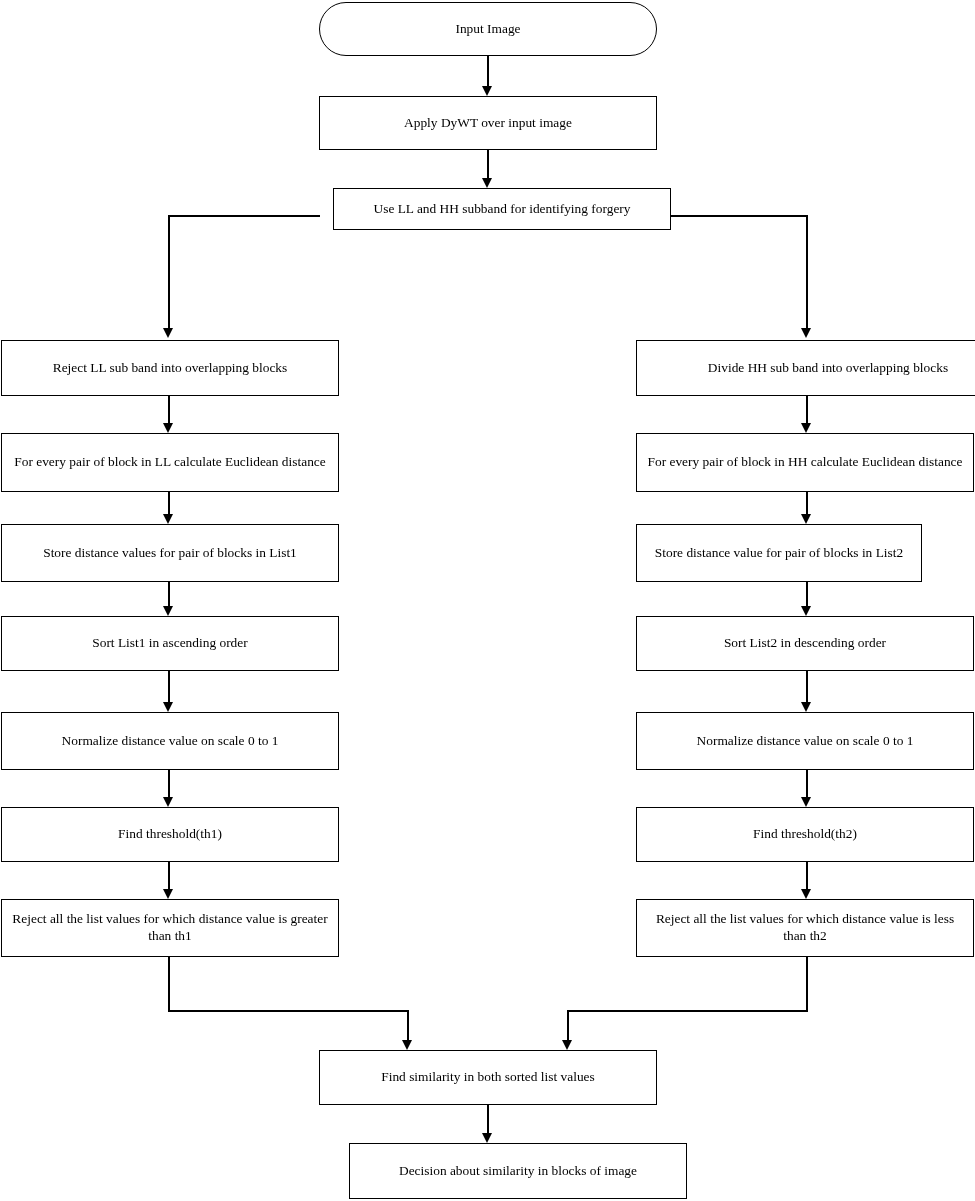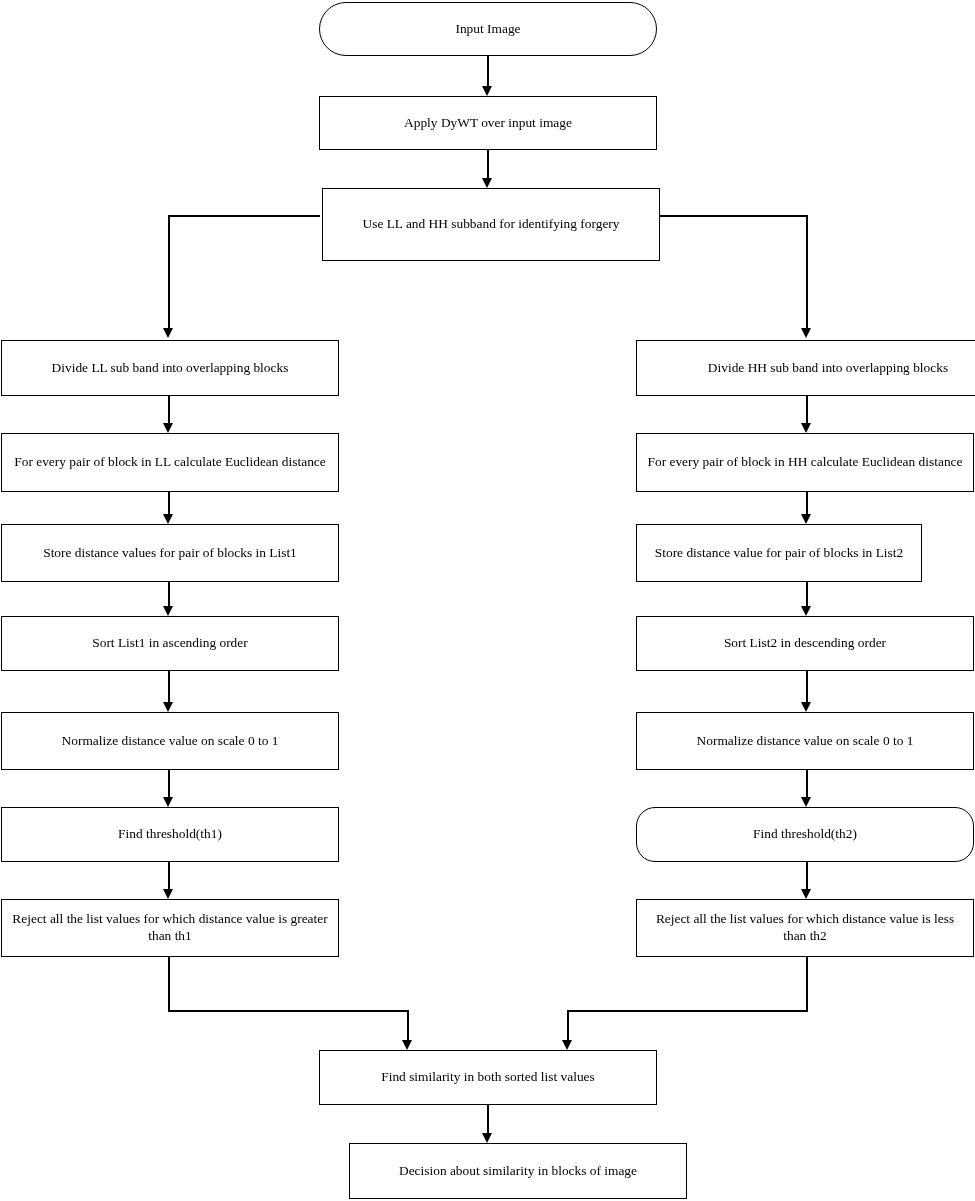--- a/index.html
+++ b/index.html
@@ -59,34 +59,34 @@
   <div class="ln v" style="left:487px;top:55px;height:31px;"></div>
   <div class="arrow" style="left:482.3px;top:86px;"></div>
 
   <div class="node" style="left:319px;top:96px;width:338px;height:54px;">
     <span class="lbl">Apply DyWT over input image</span>
   </div>
 
   <div class="ln v" style="left:487px;top:150px;height:28px;"></div>
   <div class="arrow" style="left:482.3px;top:178px;"></div>
 
-  <div class="node" style="left:322px;top:188px;width:338px;height:73px;text-align:center;">
+  <div class="node" style="left:333px;top:188px;width:338px;height:42px;text-align:center;">
     <span class="lbl">Use LL and HH subband for identifying forgery</span>
   </div>
 
   <div class="ln h" style="left:168px;top:215px;width:152px;"></div>
   <div class="ln v" style="left:168px;top:215px;height:113px;"></div>
   <div class="arrow" style="left:163.3px;top:328px;"></div>
 
   <div class="ln h" style="left:656px;top:215px;width:152px;"></div>
   <div class="ln v" style="left:806px;top:215px;height:113px;"></div>
   <div class="arrow" style="left:801.3px;top:328px;"></div>
 
   <div class="node" style="left:1px;top:340px;width:338px;height:56px;">
-    <span class="lbl">Divide LL sub band into overlapping blocks</span>
+    <span class="lbl">Reject LL sub band into overlapping blocks</span>
   </div>
   <div class="node" style="left:1px;top:433px;width:338px;height:59px;">
     <span class="lbl">For every pair of block in LL calculate Euclidean distance</span>
   </div>
   <div class="node" style="left:1px;top:524px;width:338px;height:58px;">
     <span class="lbl">Store distance values for pair of blocks in List1</span>
   </div>
   <div class="node" style="left:1px;top:616px;width:338px;height:55px;">
     <span class="lbl">Sort List1 in ascending order</span>
   </div>
@@ -126,21 +126,21 @@
   </div>
   <div class="node" style="left:636px;top:524px;width:286px;height:58px;">
     <span class="lbl">Store distance value for pair of blocks in List2</span>
   </div>
   <div class="node" style="left:636px;top:616px;width:338px;height:55px;">
     <span class="lbl">Sort List2 in descending order</span>
   </div>
   <div class="node" style="left:636px;top:712px;width:338px;height:58px;">
     <span class="lbl">Normalize distance value on scale 0 to 1</span>
   </div>
-  <div class="node" style="left:636px;top:807px;width:338px;height:55px;border-radius:19px;">
+  <div class="node" style="left:636px;top:807px;width:338px;height:55px;">
     <span class="lbl">Find threshold(th2)</span>
   </div>
   <div class="node" style="left:636px;top:899px;width:338px;height:58px;">
     <span class="lbl">Reject all the list values for which distance value is less than th2</span>
   </div>
 
   <div class="ln v" style="left:806px;top:396px;height:27px;"></div>
   <div class="arrow" style="left:801.3px;top:423px;"></div>
 
   <div class="ln v" style="left:806px;top:492px;height:22px;"></div>

